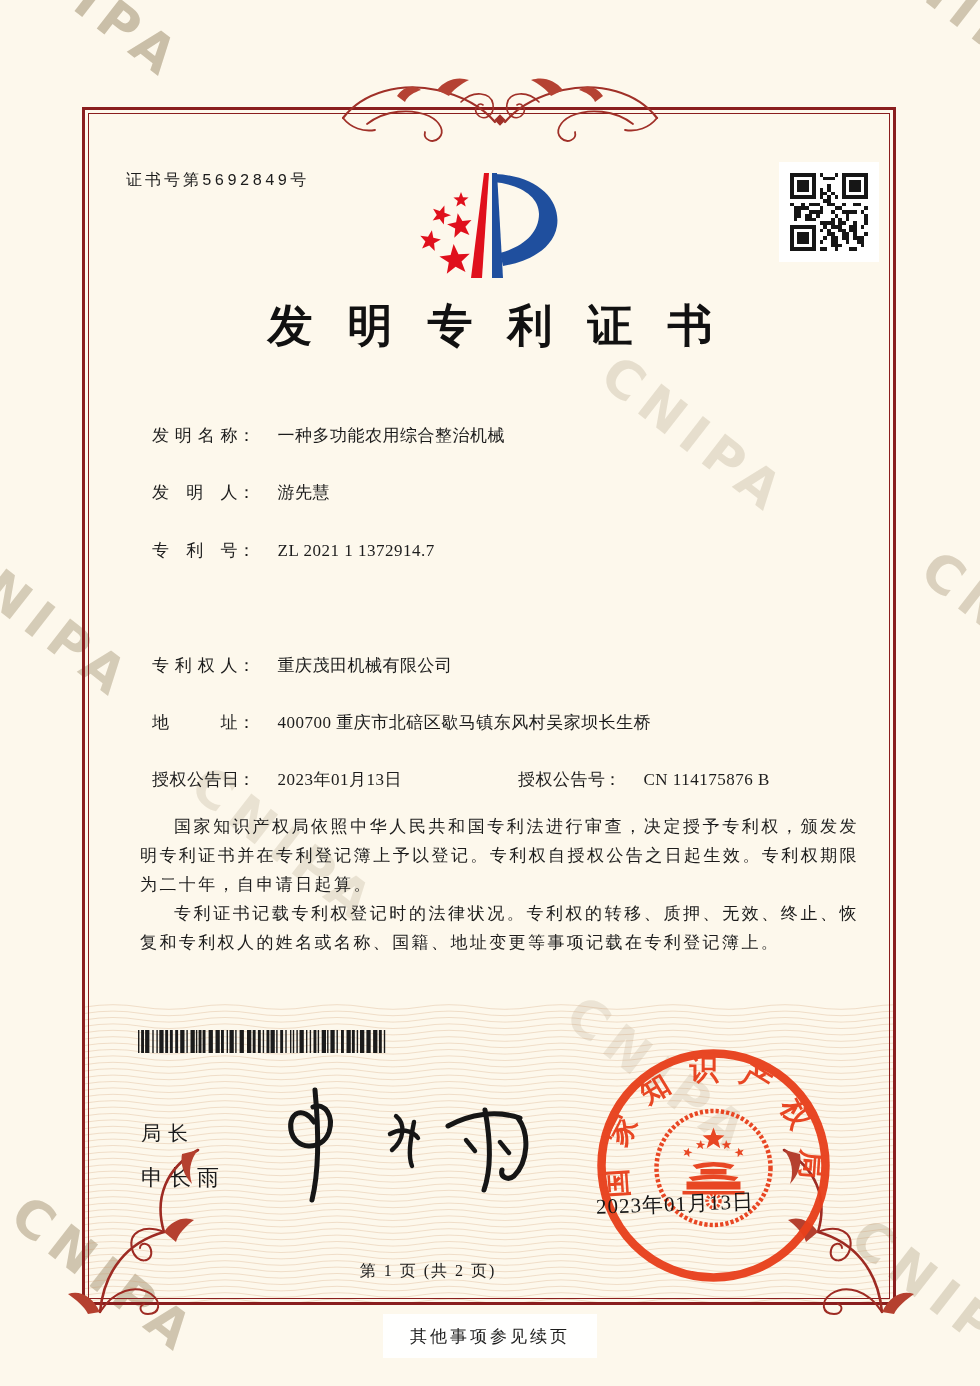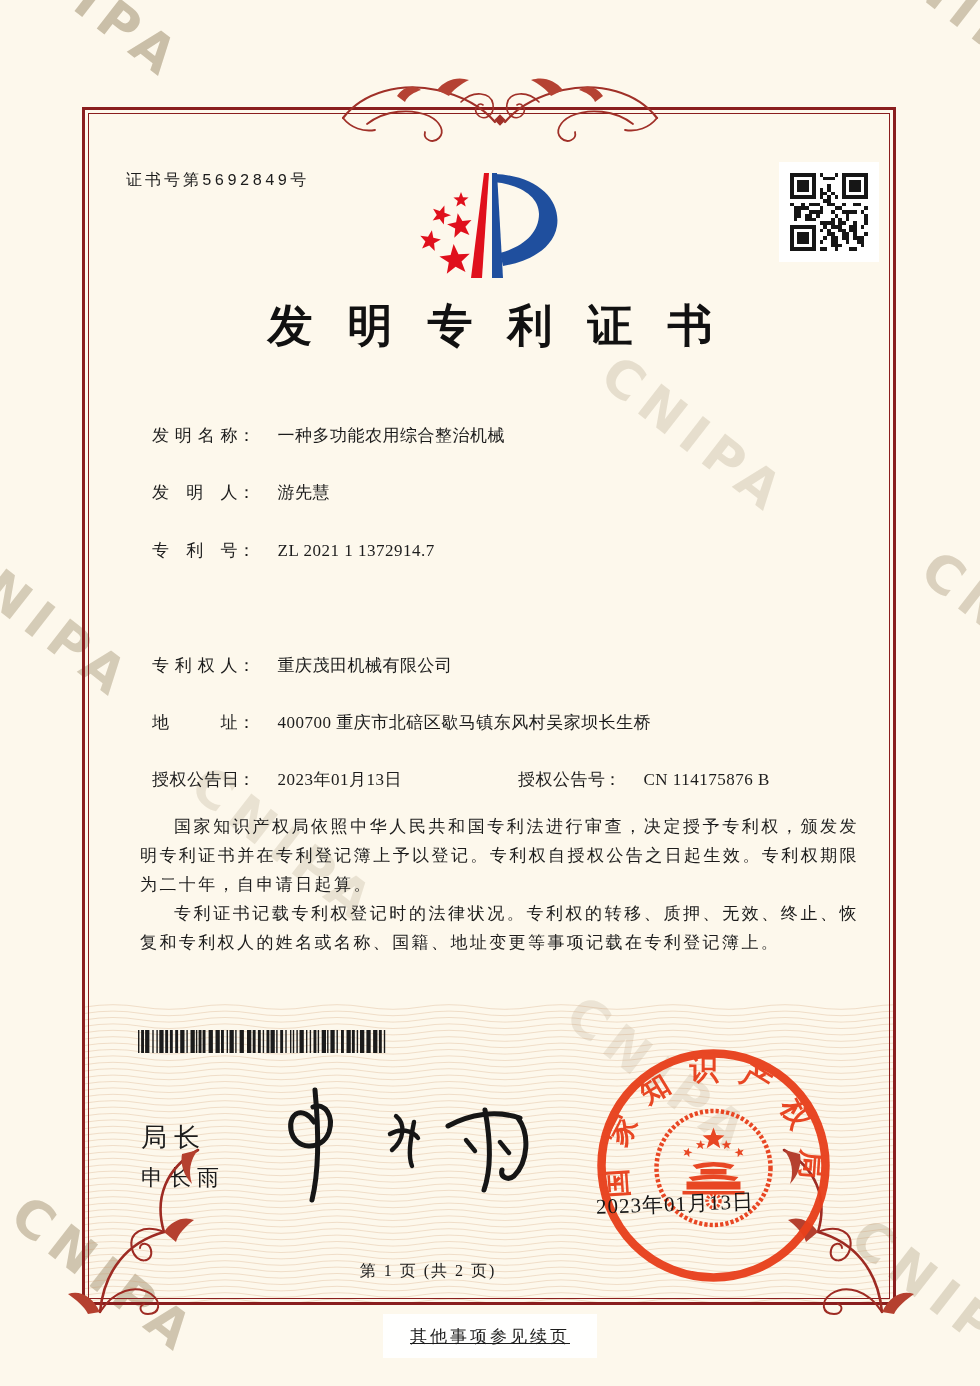--- a/index.html
+++ b/index.html
@@ -25,32 +25,32 @@
   .lbl{display:inline-block;width:86px;text-align:justify;text-align-last:justify;vertical-align:bottom;}
   .val{margin-left:22px;}
   .grant2{position:absolute;left:366px;top:0;white-space:nowrap;}
   
   .paras{position:absolute;left:140px;width:719px;top:812px;font-size:17px;letter-spacing:2.4px;
       line-height:29px;text-align:justify;z-index:3;}
   .paras p{margin:0;text-indent:2em;}
   
   .waves{position:absolute;left:85px;top:1002px;z-index:1;}
   .barcode{position:absolute;left:138px;top:1030px;z-index:3;}
-  .sig-title{position:absolute;left:141px;top:1120px;font-size:26px;letter-spacing:7px;z-index:3;
+  .sig-title{position:absolute;left:141px;top:1120px;font-size:20px;letter-spacing:7px;z-index:3;
       font-family:"Liberation Sans","DejaVu Sans",sans-serif;}
   .sig-name{position:absolute;left:141px;top:1163px;font-size:22px;letter-spacing:6px;z-index:3;
       font-family:"Liberation Sans","DejaVu Sans",sans-serif;}
   .signature{position:absolute;left:280px;top:1082px;z-index:4;}
   .seal{position:absolute;left:586px;top:1038px;z-index:5;}
   .seal-date{position:absolute;left:596px;top:1190px;font-size:21px;letter-spacing:1px;z-index:6;
       transform:rotate(-2deg);color:#151515;white-space:nowrap;}
   .page-num{position:absolute;left:0;width:856px;top:1261px;text-align:center;font-size:16px;
       letter-spacing:2px;z-index:3;}
   .cont-box{position:absolute;left:383px;top:1314px;width:214px;height:44px;background:rgba(255,255,255,.93);
-      z-index:3;display:flex;align-items:center;justify-content:center;font-size:17px;letter-spacing:3px;text-decoration:underline;}
+      z-index:3;display:flex;align-items:center;justify-content:center;font-size:17px;letter-spacing:3px;}
 </style>
 </head>
 <body>
 
 <div class="page">
 
   <div class="wm" style="left:-20px;top:-30px;opacity:.45">CNIPA</div>
   <div class="wm" style="left:855px;top:-20px;opacity:.4">CNIPA</div>
   <div class="wm" style="left:585px;top:405px;opacity:.2">CNIPA</div>
   <div class="wm" style="left:-70px;top:590px;opacity:.35">CNIPA</div>

